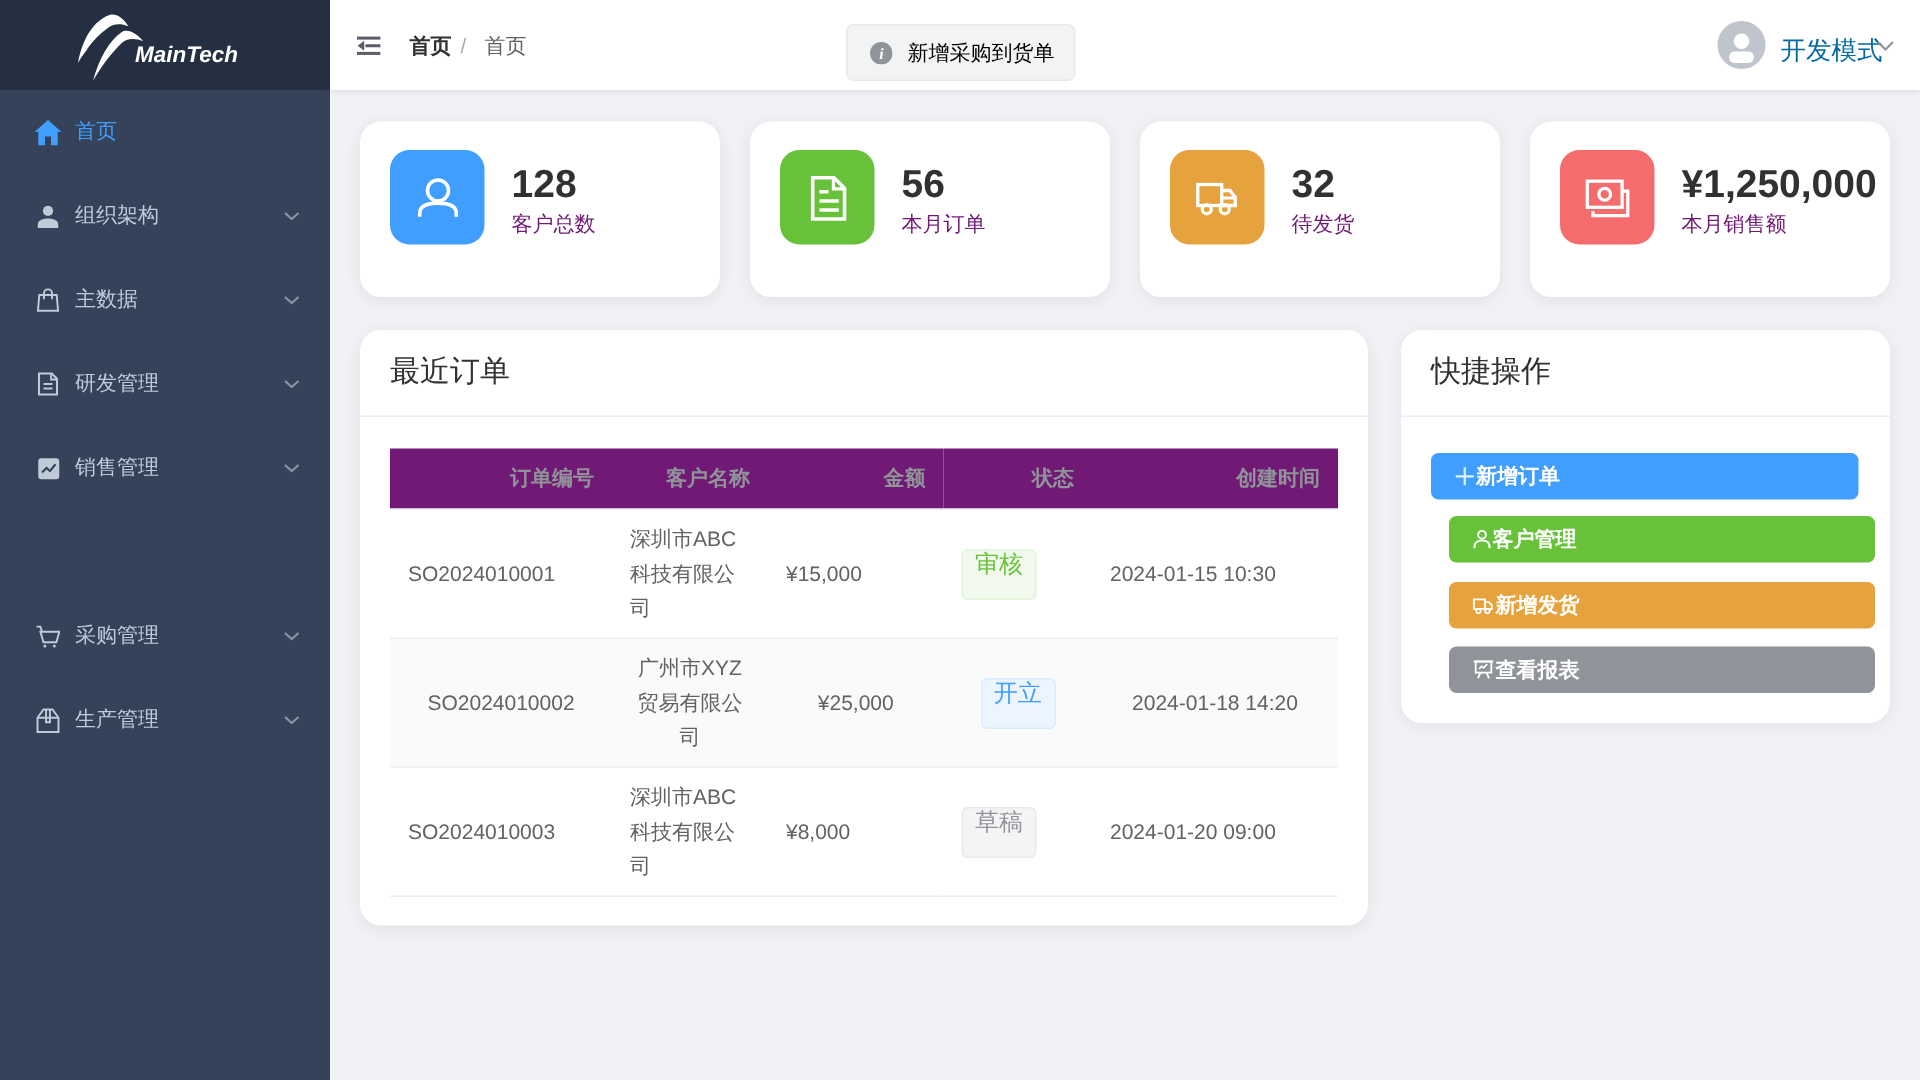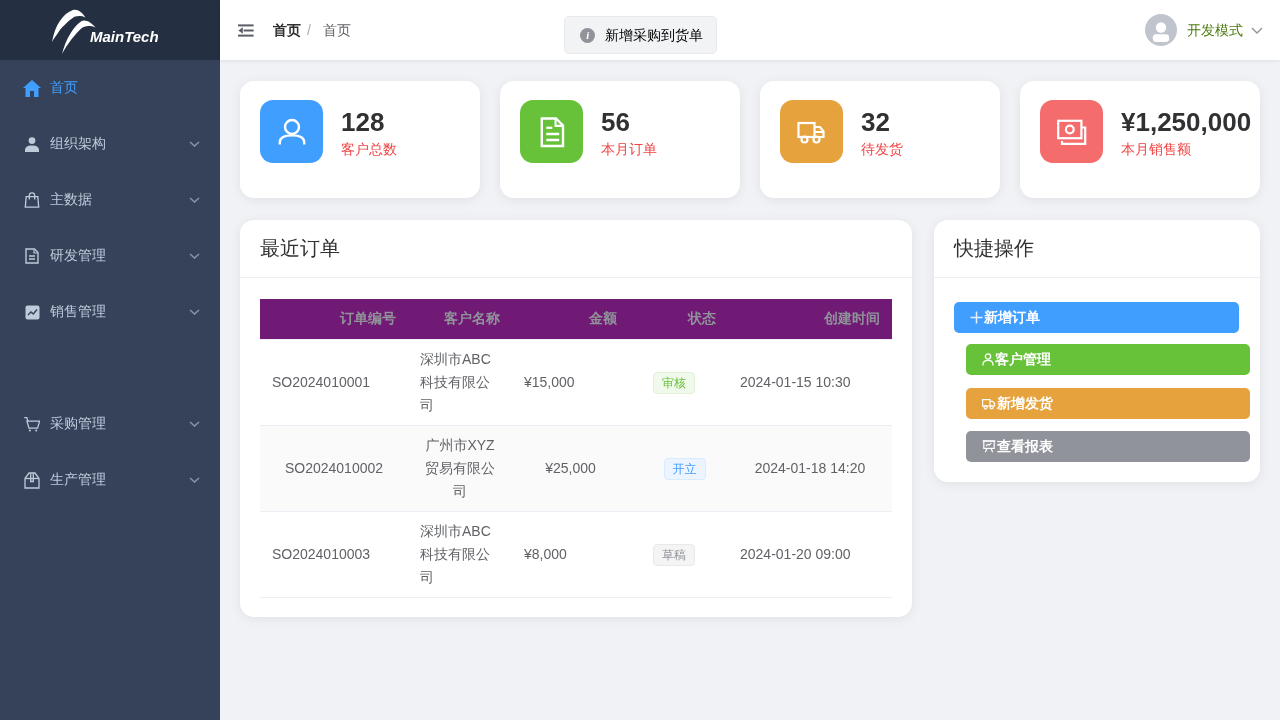--- a/index.html
+++ b/index.html
@@ -9,30 +9,30 @@
   #logo { position:absolute; left:0; top:0; width:220px; height:60px; background:#242f41; }
   .mi { position:absolute; left:0; width:220px; height:56px; display:flex; align-items:center; }
   .mi .ic { position:absolute; left:20px; width:24px; height:24px; display:flex; align-items:center; justify-content:center; }
   .mi .tx { position:absolute; left:50px; font-size:14px; color:#bfcbd9; }
   .mi .ar { position:absolute; left:189px; top:25px; height:6px; display:flex; }
   
   #topbar { position:absolute; left:220px; top:0; width:1060px; height:60px; background:#fff; box-shadow:0 1px 4px rgba(0,21,41,.08); }
   
   .card { position:absolute; background:#fff; border-radius:14px; box-shadow:0 2px 12px rgba(0,0,0,.07); }
   .statnum { position:absolute; left:101px; top:95px; font-size:26px; font-weight:bold; color:#303133; line-height:34px; }
-  .statlab { position:absolute; left:101px; top:58px; font-size:14px; color:#ef4444; line-height:20px; }
+  .statlab { position:absolute; left:101px; top:58px; font-size:14px; color:#701a75; line-height:20px; }
   .isq { position:absolute; left:20px; top:19px; width:63px; height:63px; border-radius:13px; display:flex; align-items:center; justify-content:center; }
   .ctitle { position:absolute; left:20px; top:0; height:57px; line-height:57px; font-size:20px; color:#303133; }
   .chead { position:absolute; left:0; top:0; width:100%; height:58px; border-bottom:1px solid #ebeef5; }
   
   table { border-collapse:collapse; table-layout:fixed; font-size:14px; }
   th { background:#701a75; color:#909399; font-weight:bold; text-align:right; height:40px; padding:0 12px; border-bottom:1px solid #ebeef5; }
   td { color:#606266; text-align:left; padding:8px 12px; border-bottom:1px solid #ebeef5; line-height:23px; vertical-align:middle; }
   tr.stripe td { background:#fafafa;text-align:center; }
-  .tag { display:inline-block; height:22px; line-height:20px; padding:0 8px; font-size:12px; border-radius:4px; border:1px solid;margin-left:12px; }
+  .tag { display:inline-block; height:34px; line-height:20px; padding:0 8px; font-size:16px; border-radius:4px; border:1px solid; }
   .tag.g { color:#67c23a; background:#f0f9eb; border-color:#e1f3d8; }
   .tag.b { color:#409eff; background:#ecf5ff; border-color:#d9ecff; }
   .tag.i { color:#909399; background:#f4f4f5; border-color:#e9e9eb; }
   
   .qbtn { position:absolute; height:31px; border-radius:5px; display:flex; align-items:center; padding-left:16px; color:#fff; font-size:14px; font-weight:bold; }
 </style>
 </head>
 <body>
 
 <div id="sidebar">
@@ -160,21 +160,21 @@
       </svg>
     <span style="position:absolute;left:40px;top:10px;font-size:14px;color:#000000">新增采购到货单</span>
   </div>
 
   <div style="position:absolute;left:925px;top:14px;width:32px;height:32px;border-radius:50%;background:#c0c4cc;overflow:hidden">
     <svg width="32" height="32" viewBox="0 0 32 32">
         <circle cx="16" cy="13.5" r="5.2" fill="#fff"></circle>
         <rect x="7.8" y="20.3" width="16.4" height="7.7" rx="3.4" fill="#fff"></rect>
       </svg>
   </div>
-  <span style="position:absolute;left:967px;top:22px;font-size:14px;color:#4d7c0f">开发模式</span>
+  <span style="position:absolute;left:967px;top:22px;font-size:17px;color:#0369a1">开发模式</span>
   <svg width="12" height="7" viewBox="0 0 12 7" style="position:absolute;left:1031px;top:27px">
       <polyline points="1,1 6,6 11,1" fill="none" stroke="#909399" stroke-width="1.4"></polyline>
     </svg>
 </div>
 
 <div class="card" style="left:240px;top:81px;width:240px;height:117px">
   <div class="isq" style="background:#409eff">
     <svg width="34" height="34" viewBox="0 0 34 34">
         <circle cx="17" cy="12" r="7" fill="none" stroke="#fff" stroke-width="2.4"></circle>
         <path d="M4.8 29.5 L4.8 27.3 C4.8 22.3 9.5 20.4 17 20.4 C24.5 20.4 29.2 22.3 29.2 27.3 L29.2 29.5" fill="none" stroke="#fff" stroke-width="2.4"></path>

